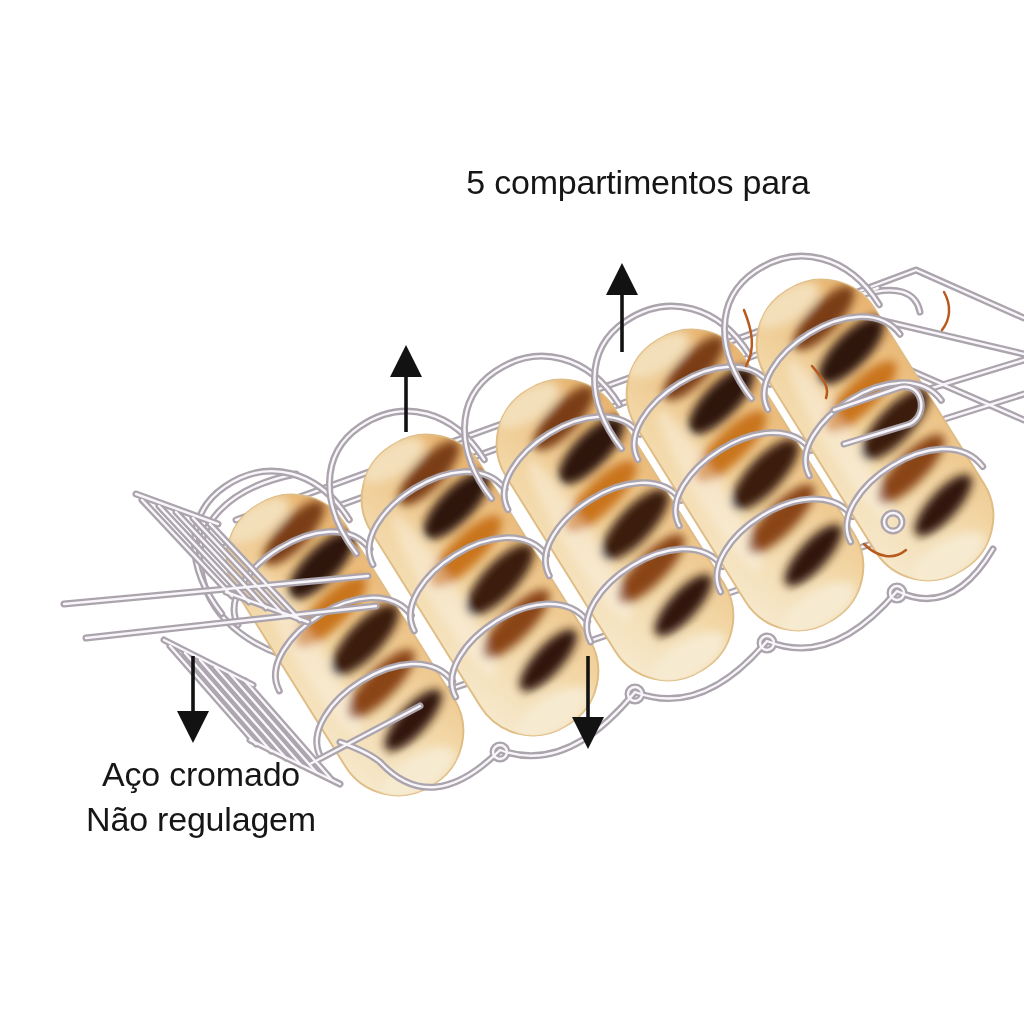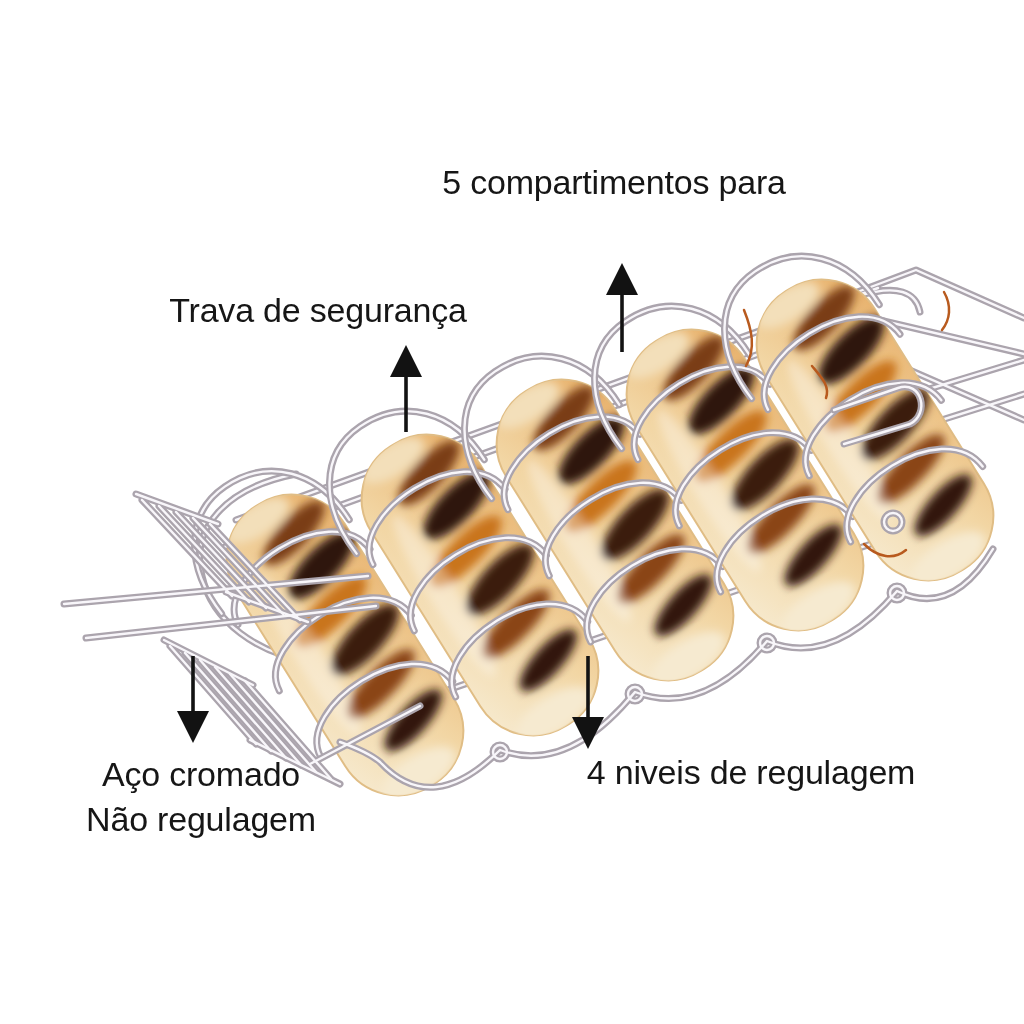--- a/index.html
+++ b/index.html
@@ -136,30 +136,24 @@
       </marker>
     </defs>
     <g>
       <line class="arrow" x1="622" y1="352" x2="622" y2="272" marker-end="url(#ah)"></line>
       <line class="arrow" x1="406" y1="432" x2="406" y2="354" marker-end="url(#ah)"></line>
       <line class="arrow" x1="193" y1="656" x2="193" y2="734" marker-end="url(#ah)"></line>
       <line class="arrow" x1="588" y1="656" x2="588" y2="740" marker-end="url(#ah)"></line>
     </g>
   </svg>
 
-  <div class="lbl" style="left:384px;top:160px;width:460px">
+  <div class="lbl" style="left:408px;top:160px;width:460px">
     <span>5 compartimentos para</span><br>
   </div>
 
-  <div class="lbl" style="left:118px;top:288px;width:400px">
-    <span>Trava de segurança</span>
-  </div>
 
   <div class="lbl" style="left:31px;top:752px;width:340px">
     <span>Aço cromado</span><br>
     <span>Não regulagem</span>
   </div>
 
-  <div class="lbl" style="left:531px;top:750px;width:440px">
-    <span>4 niveis de regulagem</span>
-  </div>
 
 </div>
 
 </body></html>

